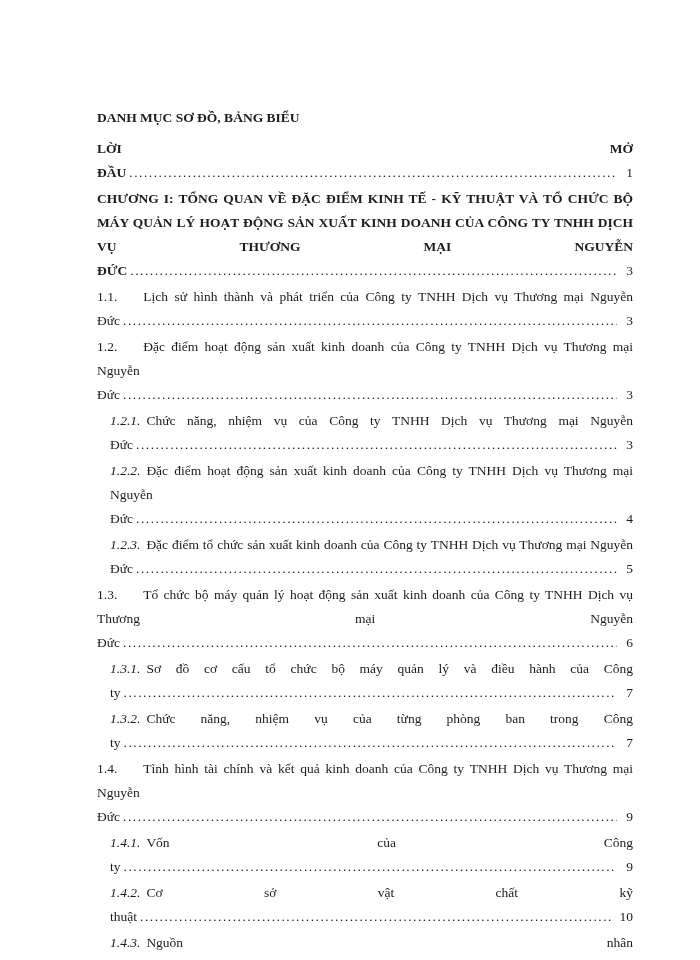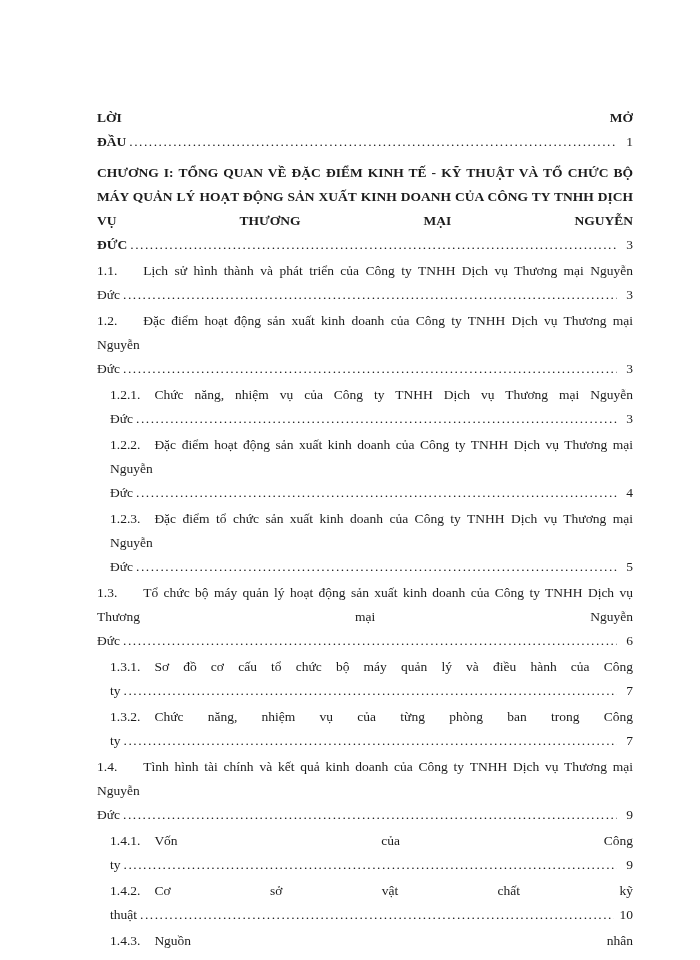--- a/index.html
+++ b/index.html
@@ -22,21 +22,21 @@
     position: relative;
     overflow: hidden;
     text-align: justify;
     line-height: 24px;
     margin-bottom: 2px;
   }
   .entry:first-child { margin-bottom: 7px; }
   .entry.bold { font-weight: 700; }
   .entry.lv2 { padding-left: 13px; }
   .num { margin-right: 26px; }
-  .lv2 .num { margin-right: 14px; }
+  .lv2 .num { margin-right: 6px; font-style: italic; }
   .num:empty { display: none; }
   .leader {
     white-space: nowrap;
     margin-left: 3px;
     letter-spacing: 1.5px;
     font-weight: 400;
   }
   .leader:empty { display: none; }
   .pg {
     position: absolute;
@@ -48,20 +48,21 @@
     text-align: right;
     font-weight: 400;
   }
   .pg:empty { display: none; }
 </style>
 </head>
 <body style="background: rgb(255, 255, 255); color: rgb(28, 28, 28);">
 
 <div class="page">
   <div id="toc-list">
+      <div class="entry lv0 bold"><span class="txt">DANH MỤC SƠ ĐỒ, BẢNG BIỂU</span></div>
       <div class="entry lv0 bold"><span class="txt">LỜI MỞ ĐẦU</span><span class="leader">............................................................................................................................................................................................................................................................................................................</span><span class="pg">1</span></div>
       <div class="entry lv0 bold"><span class="txt">CHƯƠNG I: TỔNG QUAN VỀ ĐẶC ĐIỂM KINH TẾ - KỸ THUẬT VÀ TỔ CHỨC BỘ MÁY QUẢN LÝ HOẠT ĐỘNG SẢN XUẤT KINH DOANH CỦA CÔNG TY TNHH DỊCH VỤ THƯƠNG MẠI NGUYỄN ĐỨC</span><span class="leader">............................................................................................................................................................................................................................................................................................................</span><span class="pg">3</span></div>
       <div class="entry lv1"><span class="num">1.1.</span><span class="txt">Lịch sử hình thành và phát triển của Công ty TNHH Dịch vụ Thương mại Nguyễn Đức</span><span class="leader">............................................................................................................................................................................................................................................................................................................</span><span class="pg">3</span></div>
       <div class="entry lv1"><span class="num">1.2.</span><span class="txt">Đặc điểm hoạt động sản xuất kinh doanh của Công ty TNHH Dịch vụ Thương mại Nguyễn Đức</span><span class="leader">............................................................................................................................................................................................................................................................................................................</span><span class="pg">3</span></div>
       <div class="entry lv2"><span class="num">1.2.1.</span><span class="txt">Chức năng, nhiệm vụ của Công ty TNHH Dịch vụ Thương mại Nguyễn Đức</span><span class="leader">............................................................................................................................................................................................................................................................................................................</span><span class="pg">3</span></div>
       <div class="entry lv2"><span class="num">1.2.2.</span><span class="txt">Đặc điểm hoạt động sản xuất kinh doanh của Công ty TNHH Dịch vụ Thương mại Nguyễn Đức</span><span class="leader">............................................................................................................................................................................................................................................................................................................</span><span class="pg">4</span></div>
       <div class="entry lv2"><span class="num">1.2.3.</span><span class="txt">Đặc điểm tổ chức sản xuất kinh doanh của Công ty TNHH Dịch vụ Thương mại Nguyễn Đức</span><span class="leader">............................................................................................................................................................................................................................................................................................................</span><span class="pg">5</span></div>
       <div class="entry lv1"><span class="num">1.3.</span><span class="txt">Tổ chức bộ máy quản lý hoạt động sản xuất kinh doanh của Công ty TNHH Dịch vụ Thương mại Nguyễn Đức</span><span class="leader">............................................................................................................................................................................................................................................................................................................</span><span class="pg">6</span></div>
       <div class="entry lv2"><span class="num">1.3.1.</span><span class="txt">Sơ đồ cơ cấu tổ chức bộ máy quản lý và điều hành của Công ty</span><span class="leader">............................................................................................................................................................................................................................................................................................................</span><span class="pg">7</span></div>
       <div class="entry lv2"><span class="num">1.3.2.</span><span class="txt">Chức năng, nhiệm vụ của từng phòng ban trong Công ty</span><span class="leader">............................................................................................................................................................................................................................................................................................................</span><span class="pg">7</span></div>

